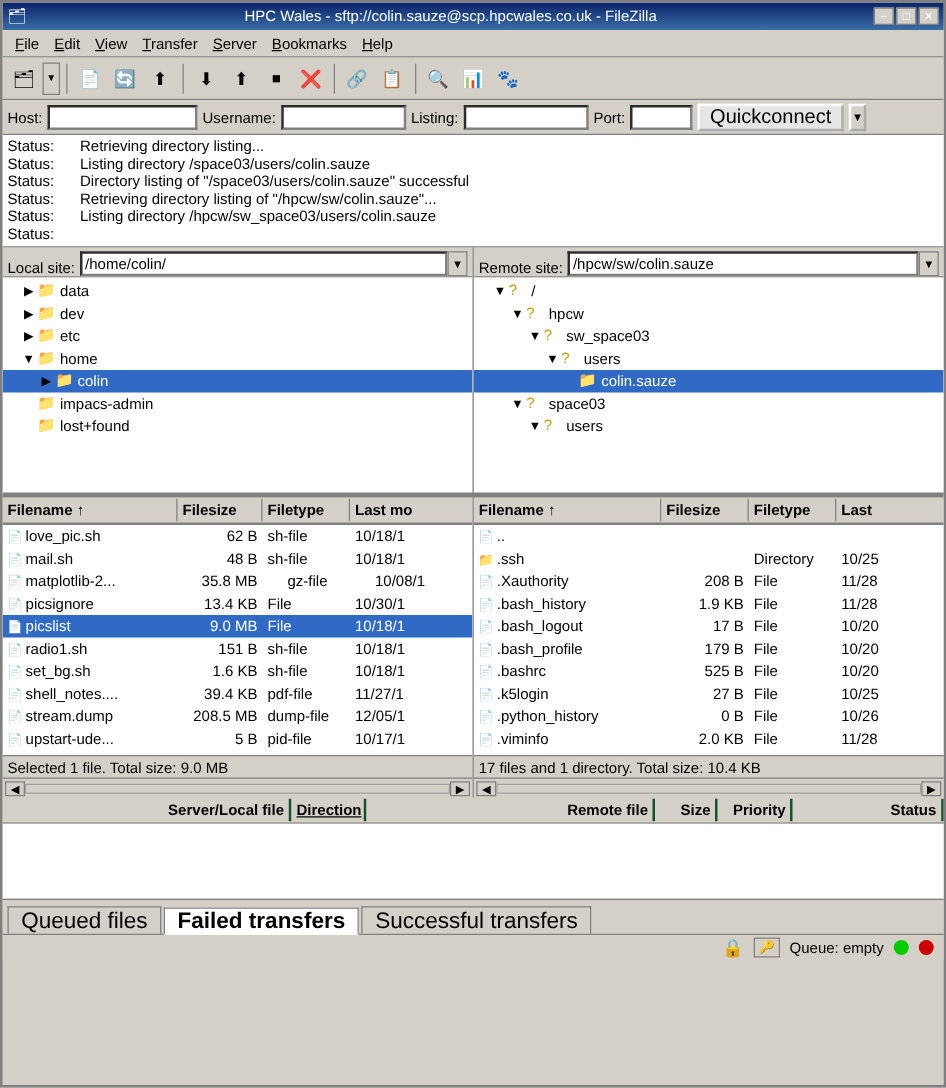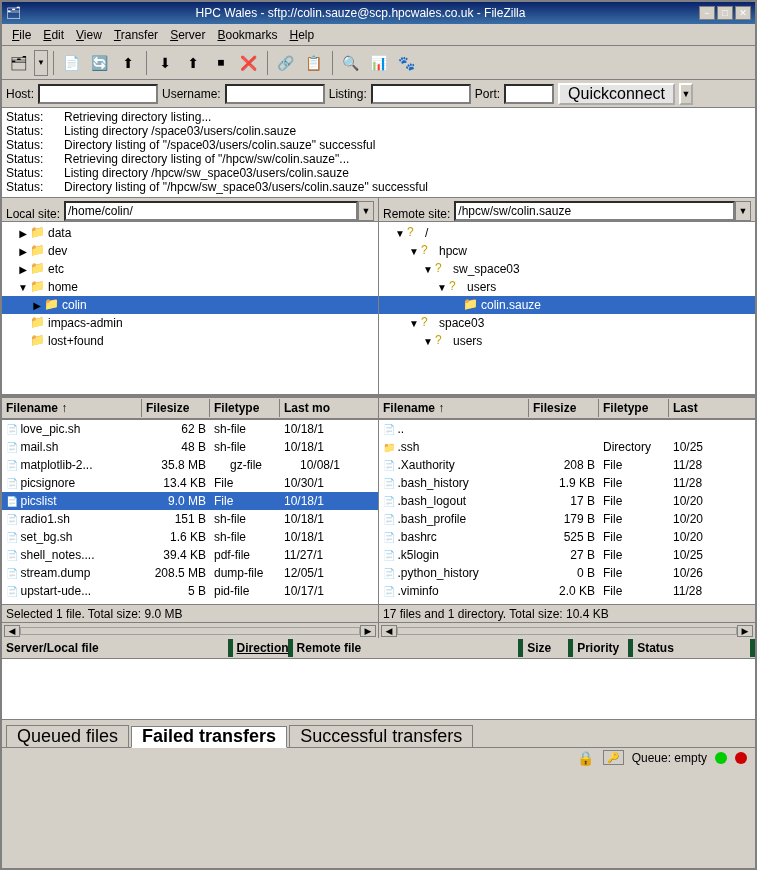--- a/index.html
+++ b/index.html
@@ -243,23 +243,24 @@
     }
     .transfer-header {
       display: flex;
       background: #d4d0c8;
       height: 22px;
       align-items: center;
       border-bottom: 1px solid #808080;
     }
     .transfer-header-cell {
       padding: 2px 4px;
-      border-right: 5px solid #14532d;
+      border-right: 2px solid #14532d;
       font-weight: bold;
       font-size: 12px;
+      text-align: right;
     }
     .transfer-body {
       flex: 1;
       background: white;
       min-height: 60px;
     }
 
     
     .tabs-bar {
       display: flex;
@@ -426,21 +427,20 @@
       <div class="statuslog-row">
         <span class="statuslog-label">Status:</span>
         <span class="statuslog-text">Retrieving directory listing of "/hpcw/sw/colin.sauze"...</span>
       </div>
       <div class="statuslog-row">
         <span class="statuslog-label">Status:</span>
         <span class="statuslog-text">Listing directory /hpcw/sw_space03/users/colin.sauze</span>
       </div>
       <div class="statuslog-row">
         <span class="statuslog-label">Status:</span>
-        <span class="statuslog-text">Directory listing of "/hpcw/sw_space03/users/colin.sauze" successful</span>
       </div>
     </div>
 
   <div class="tree-panels">
 
     <div class="tree-panel">
       <div class="panel-header">
         <label>Local site:</label>
         <input type="text" value="/home/colin/" style="flex: 1 1 0%; height: 20px; border: 2px inset rgb(128, 128, 128); background: white; font-size: 12px; padding: 0px 2px;">
         <div class="panel-dropdown-btn">▼</div>

